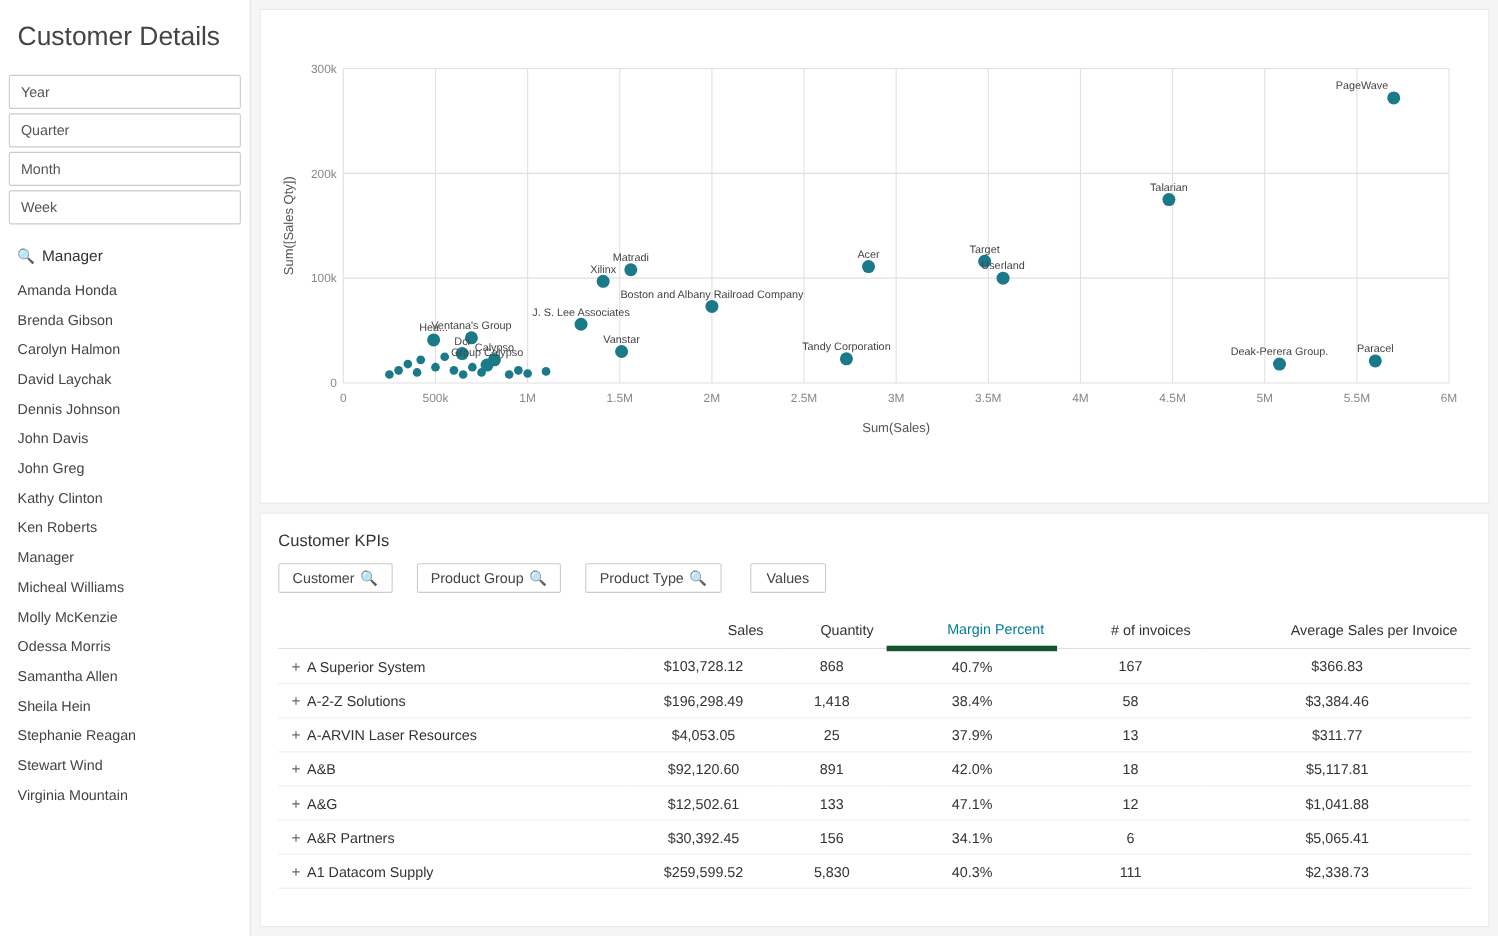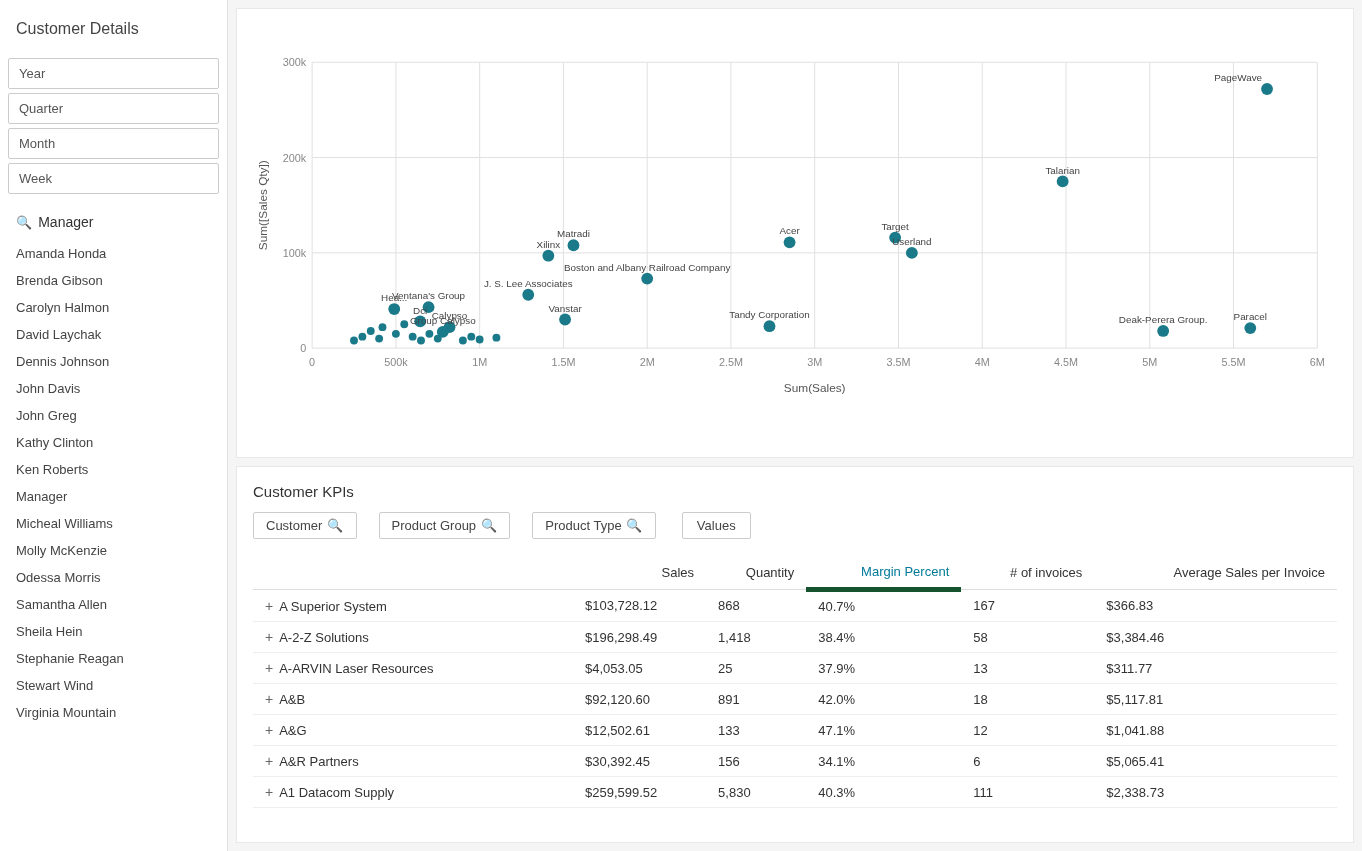--- a/index.html
+++ b/index.html
@@ -2,21 +2,21 @@
 <html><head>
   <meta charset="utf-8">
   <style>
     * { box-sizing: border-box; margin: 0; padding: 0; }
     body { font-family: Arial, sans-serif; background: #f5f5f5; color: #333; font-size: 13px; }
 
     .app-container { display: flex; height: 851px; overflow: hidden; }
 
     
     .sidebar { width: 228px; min-width: 228px; background: #fff; border-right: 1px solid #e0e0e0; padding: 12px 0; display: flex; flex-direction: column; }
-    .sidebar-title { font-size: 16px; font-weight: 400; color: #444; padding: 8px 16px 16px 16px; }
+    .sidebar-title { font-size: 24px; font-weight: 400; color: #444; padding: 8px 16px 16px 16px; }
     .filter-item { border: 1px solid #ccc; margin: 4px 8px; padding: 7px 10px; font-size: 13px; color: #555; background: #fff; cursor: pointer; border-radius: 2px; }
 
     .manager-section { padding: 8px 0 0 0; flex: 1; overflow: hidden; display: flex; flex-direction: column; }
     .manager-label { padding: 8px 16px; font-size: 14px; color: #333; font-weight: 500; display: flex; align-items: center; gap: 6px; }
     .manager-label .search-icon { color: #666; font-size: 13px; }
     .manager-list-container { flex: 1; overflow-y: auto; position: relative; }
     .manager-list { padding: 2px 0; }
     .manager-item { padding: 6px 16px; font-size: 13px; color: #444; cursor: pointer; }
 
     
@@ -38,21 +38,21 @@
     .kpi-panel { background: #fff; margin: 0 8px 8px 8px; padding: 16px; flex: 1; overflow: auto; border: 1px solid #e8e8e8; }
     .kpi-title { font-size: 15px; font-weight: 500; color: #333; margin-bottom: 12px; }
 
     .filter-bar { display: flex; gap: 22px; margin-bottom: 16px; align-items: center; }
     .filter-btn { border: 1px solid #ccc; background: #fff; padding: 5px 12px; font-size: 13px; color: #444; cursor: pointer; border-radius: 2px; display: flex; align-items: center; gap: 5px; }
     .values-btn { border: 1px solid #ccc; background: #fff; padding: 5px 14px; font-size: 13px; color: #444; cursor: pointer; border-radius: 2px; margin-left: 4px; }
 
     
     .kpi-table { width: 100%; border-collapse: collapse; font-size: 13px; }
     .kpi-table th { text-align: right; font-weight: 400; color: #333; padding: 6px 12px; border-bottom: 1px solid #ddd; font-size: 13px; }
-    .kpi-table td { padding: 7px 12px; border-bottom: 1px solid #eee; text-align: left; }
+    .kpi-table td { padding: 7px 12px; border-bottom: 1px solid #eee; text-align: center; }
     .kpi-table td.customer-cell { text-align: left; }
     .plus-icon { color: #666; margin-right: 6px; cursor: pointer; font-size: 14px; }
   </style>
 </head>
 <body>
 
 <div class="app-container">
 
   <div class="sidebar">
     <div class="sidebar-title">Customer Details</div>

